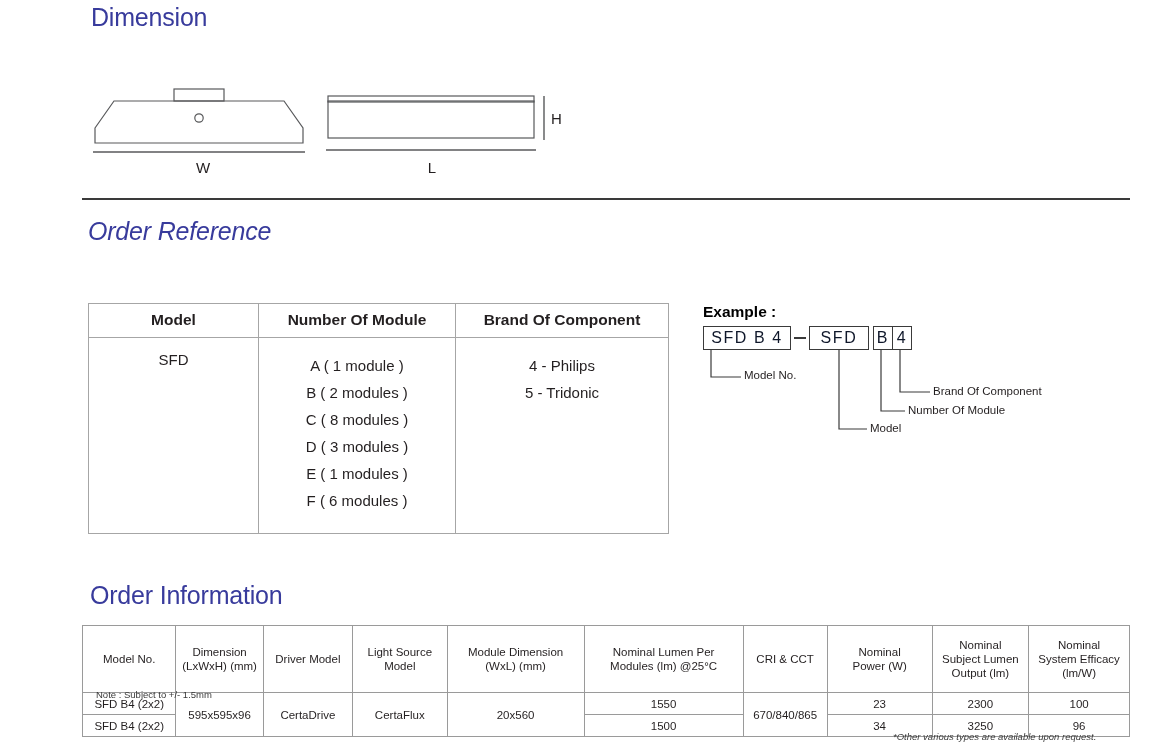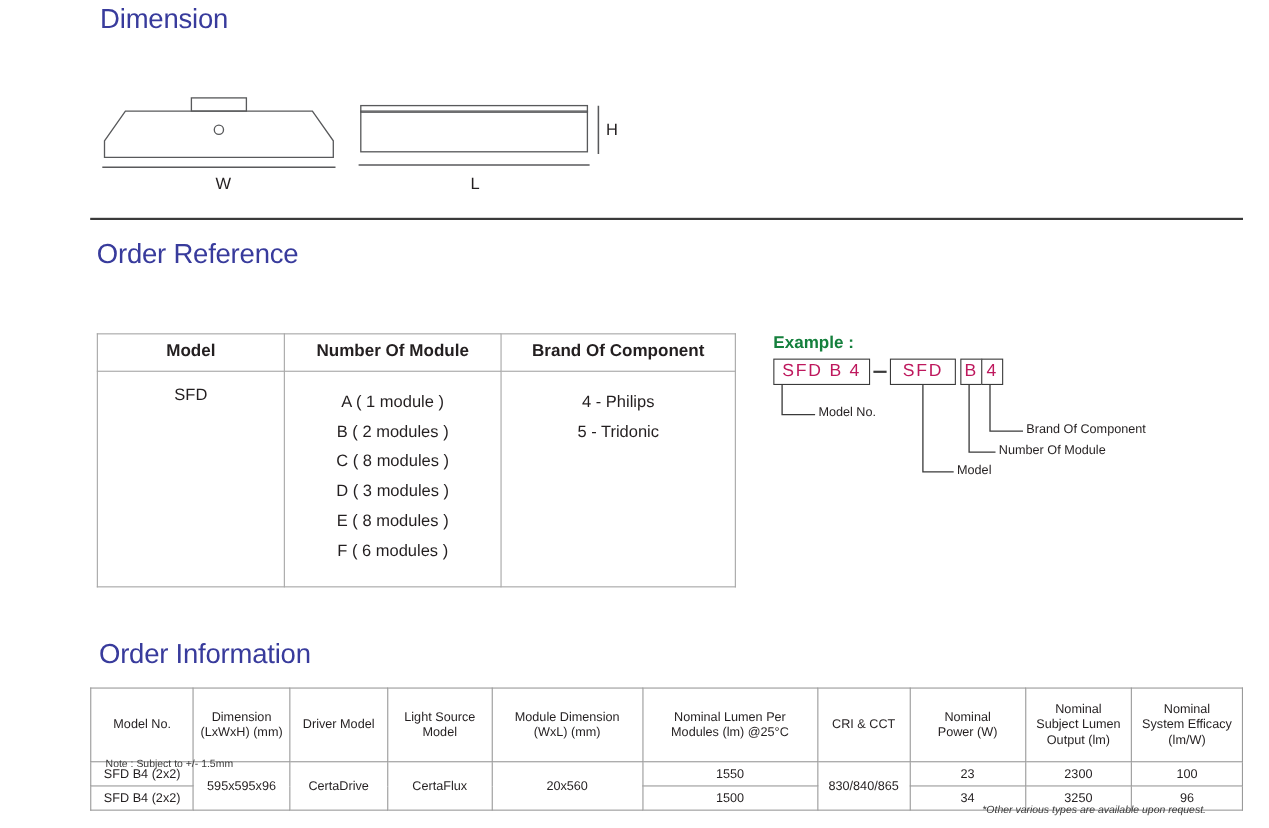--- a/index.html
+++ b/index.html
@@ -66,33 +66,33 @@
     padding-top: 14px;
     padding-bottom: 10px;
     line-height: 27px;
   }
   table.ref-table td.model-cell { line-height: 1; }
 
   
   .example-title {
     font-size: 15.5px;
     font-weight: bold;
-    color: #15803d;
+    color: #000000;
     white-space: nowrap;
   }
   .code-box {
     position: absolute;
     border: 1.6px solid #3a3a3a;
     box-sizing: border-box;
     font-size: 16px;
     letter-spacing: 1.6px;
     display: flex;
     align-items: center;
     justify-content: center;
-    color: #be185d;
+    color: #0f172a;
     background: #fff;
   }
   .code-box.thin { border-width: 1.2px; }
   .dash {
     position: absolute;
     background: #3a3a3a;
     height: 2px;
   }
   .leader-label {
     position: absolute;
@@ -167,21 +167,21 @@
 
 <div class="abs" style="left:540px; top:96px;">
   <svg class="drawing-svg" width="8" height="44" viewBox="0 0 8 44">
     <line x1="4" y1="0" x2="4" y2="44" stroke="#58595b" stroke-width="1.4"></line>
   </svg>
 </div>
 <div class="abs dim-label" style="left:551px; top:110px; text-align:left;">H</div>
 
 <div class="abs divider" style="left:82px; top:198px; width:1048px;"></div>
 
-<div class="abs section-heading" style="left:88px; top:217px;">Order Reference</div>
+<div class="abs section-heading" style="left:88px; top:217px;font-style:italic;">Order Reference</div>
 
 <div class="abs" style="left:88px; top:303px;">
   <table class="ref-table">
     <colgroup>
       <col style="width:170px;">
       <col style="width:197px;">
       <col style="width:213px;">
     </colgroup>
     <thead>
       <tr>
@@ -191,21 +191,21 @@
       </tr>
     </thead>
     <tbody>
       <tr style="height:196px;">
         <td class="model-cell">SFD</td>
         <td>
           <div>A ( 1 module )</div>
           <div>B ( 2 modules )</div>
           <div>C ( 8 modules )</div>
           <div>D ( 3 modules )</div>
-          <div>E ( 8 modules )</div>
+          <div>E ( 1 modules )</div>
           <div>F ( 6 modules )</div>
         </td>
         <td>
           <div>4 - Philips</div>
           <div>5 - Tridonic</div>
         </td>
       </tr>
     </tbody>
   </table>
 </div>
@@ -304,21 +304,21 @@
       </tr>
     </thead>
     <tbody>
       <tr>
         <td>SFD B4 (2x2)</td>
         <td rowspan="2">595x595x96</td>
         <td rowspan="2">CertaDrive</td>
         <td rowspan="2">CertaFlux</td>
         <td rowspan="2">20x560</td>
         <td>1550</td>
-        <td rowspan="2">830/840/865</td>
+        <td rowspan="2">670/840/865</td>
         <td>23</td>
         <td>2300</td>
         <td>100</td>
       </tr>
       <tr>
         <td>SFD B4 (2x2)</td>
         <td>1500</td>
         <td>34</td>
         <td>3250</td>
         <td>96</td>

